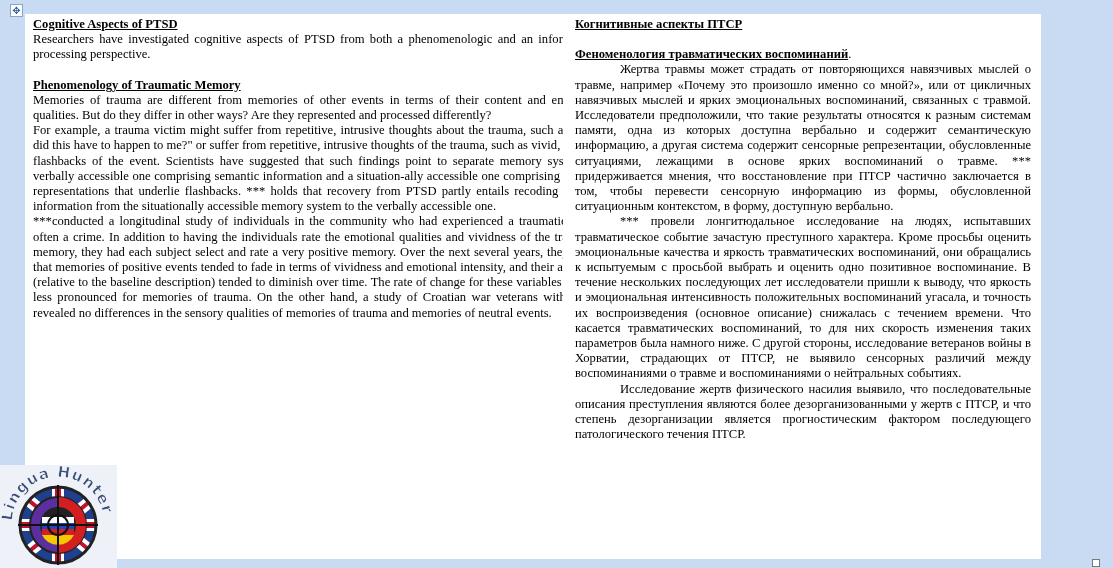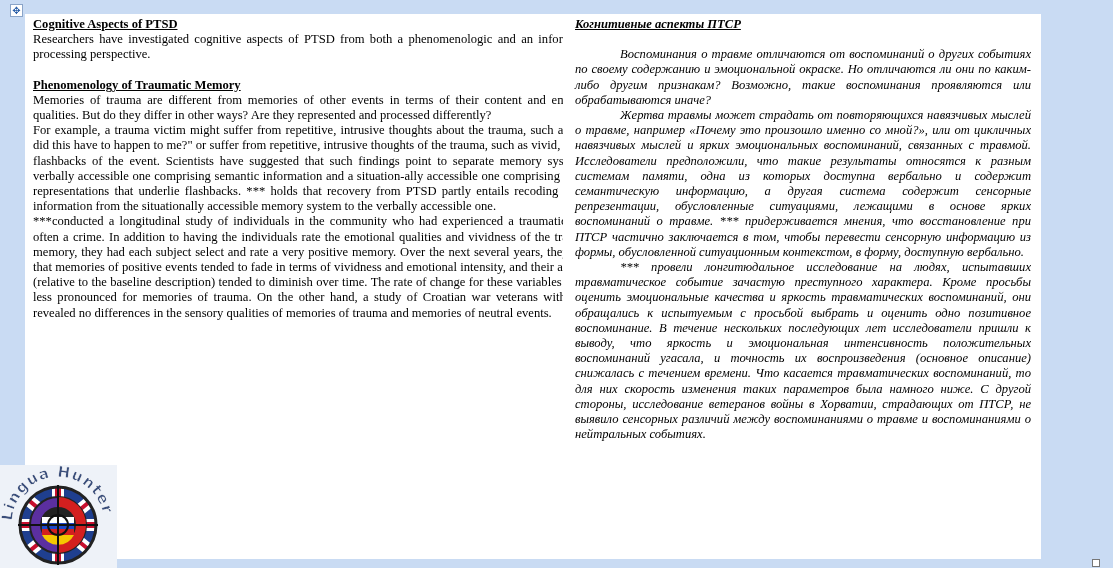--- a/index.html
+++ b/index.html
@@ -16,21 +16,21 @@
     display:flex; align-items:center; justify-content:center;
     font-size:10px; line-height:10px; color:#2b5fa8;
     font-family:"DejaVu Sans", sans-serif;
   }
   .panel {
     position:absolute; top:14px; height:545px; background:#fff;
     box-sizing:border-box;
     font-size:12.6px; line-height:15.2px; text-align:justify;
   }
   .panel.left { left:25px; width:586px; padding:3px 9px 0 8px; }
-  .panel.right { left:563px; width:478px; padding:3px 10px 4px 12px;font-style:italic; }
+  .panel.right { left:563px; width:478px; padding:3px 10px 4px 12px; }
   .heading { font-weight:bold; text-decoration:underline; display:inline; }
   p { margin:0; }
   .gap { height:15px; }
   .indent { text-indent:45px; }
   .logo {
     position:absolute; left:0; top:465px; width:117px; height:103px;
     background:#eef2f8;
   }
   .resize-handle {
     position:absolute; left:1092px; top:559px; width:6px; height:6px;
@@ -48,23 +48,24 @@
   <div class="gap"></div>
   <div class="heading">Phenomenology of Traumatic Memory</div>
   <p>Memories of trauma are different from memories of other events in terms of their content and emotional qualities. But do they differ in other ways? Are they represented and processed differently?</p>
   <p>For example, a trauma victim might suffer from repetitive, intrusive thoughts about the trauma, such as "Why did this have to happen to me?" or suffer from repetitive, intrusive thoughts of the trauma, such as vivid, sensory flashbacks of the event. Scientists have suggested that such findings point to separate memory systems, a verbally accessible one comprising semantic information and a situation-ally accessible one comprising sensory representations that underlie flashbacks. *** holds that recovery from PTSD partly entails recoding sensory information from the situationally accessible memory system to the verbally accessible one.</p>
   <p>***conducted a longitudinal study of individuals in the community who had experienced a traumatic event, often a crime. In addition to having the individuals rate the emotional qualities and vividness of the traumatic memory, they had each subject select and rate a very positive memory. Over the next several years, they found that memories of positive events tended to fade in terms of vividness and emotional intensity, and their accuracy (relative to the baseline description) tended to diminish over time. The rate of change for these variables was far less pronounced for memories of trauma. On the other hand, a study of Croatian war veterans with PTSD revealed no differences in the sensory qualities of memories of trauma and memories of neutral events.</p>
 </div>
 
 <div class="panel right">
   <div class="heading">Когнитивные аспекты ПТСР</div>
   <div class="gap"></div>
-  <p class="indent">Воспоминания о травме отличаются от воспоминаний о других событиях по своему содержанию и эмоциональной окраске. Но отличаются ли они по каким-либо другим признакам? Возможно, такие воспоминания проявляются или обрабатываются иначе?</p>
+  <div><span class="heading">Феноменология травматических воспоминаний</span><span>.</span></div>
   <p class="indent">Жертва травмы может страдать от повторяющихся навязчивых мыслей о травме, например «Почему это произошло именно со мной?», или от цикличных навязчивых мыслей и ярких эмоциональных воспоминаний, связанных с травмой. Исследователи предположили, что такие результаты относятся к разным системам памяти, одна из которых доступна вербально и содержит семантическую информацию, а другая система содержит сенсорные репрезентации, обусловленные ситуациями, лежащими в основе ярких воспоминаний о травме. *** придерживается мнения, что восстановление при ПТСР частично заключается в том, чтобы перевести сенсорную информацию из формы, обусловленной ситуационным контекстом, в форму, доступную вербально.</p>
   <p class="indent">*** провели лонгитюдальное исследование на людях, испытавших травматическое событие зачастую преступного характера. Кроме просьбы оценить эмоциональные качества и яркость травматических воспоминаний, они обращались к испытуемым с просьбой выбрать и оценить одно позитивное воспоминание. В течение нескольких последующих лет исследователи пришли к выводу, что яркость и эмоциональная интенсивность положительных воспоминаний угасала, и точность их воспроизведения (основное описание) снижалась с течением времени. Что касается травматических воспоминаний, то для них скорость изменения таких параметров была намного ниже. С другой стороны, исследование ветеранов войны в Хорватии, страдающих от ПТСР, не выявило сенсорных различий между воспоминаниями о травме и воспоминаниями о нейтральных событиях.</p>
+  <p class="indent">Исследование жертв физического насилия выявило, что последовательные описания преступления являются более дезорганизованными у жертв с ПТСР, и что степень дезорганизации является прогностическим фактором последующего патологического течения ПТСР.</p>
 </div>
 
 <div class="logo">
   <svg width="117" height="103" viewBox="0 0 117 103">
     <defs>
       <clipPath id="c">
           <circle cx="58" cy="60" r="38"></circle>
         </clipPath>
       <path id="arc" d="M12,58 A46,46 0 0 1 104,58"></path>
     </defs>

